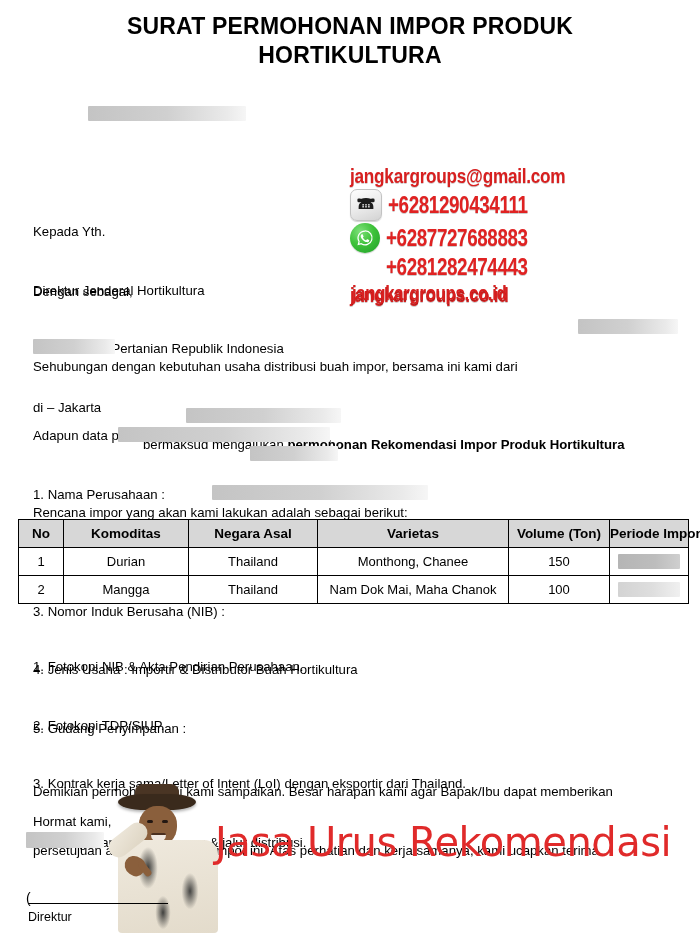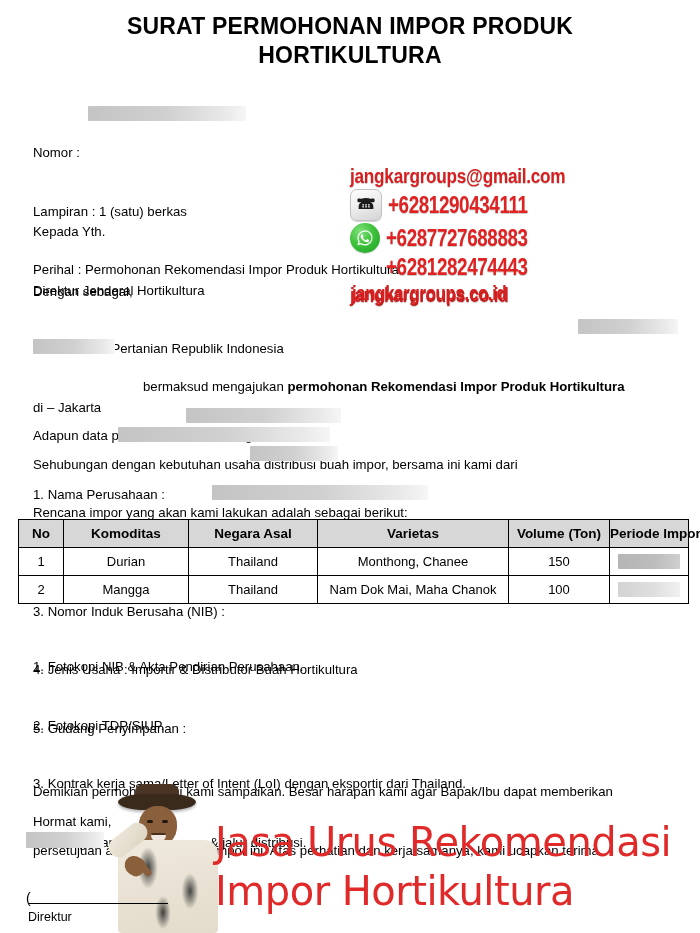--- a/index.html
+++ b/index.html
@@ -267,25 +267,20 @@
 </head>
 <body>
 
 <div id="page">
 
   <div class="doc-title">
     <div>SURAT PERMOHONAN IMPOR PRODUK</div>
     <div>HORTIKULTURA</div>
   </div>
 
-  <div class="tblock" style="left:33px; top:104px; width:420px;">
-    <div class="tline"><span>Nomor :</span></div>
-    <div class="tline">Lampiran : 1 (satu) berkas</div>
-    <div class="tline">Perihal : Permohonan Rekomendasi Impor Produk Hortikultura</div>
-  </div>
   <span class="redact-abs" style="left:88px; top:106px; width:158px; height:15px;"></span>
 
   <div class="tblock" style="left:33px; top:183px; width:340px;">
     <div class="tline">Kepada Yth.</div>
     <div class="tline">Direktur Jenderal Hortikultura</div>
     <div class="tline">Kementerian Pertanian Republik Indonesia</div>
     <div class="tline">di – Jakarta</div>
   </div>
 
   <div class="contact-block">
@@ -322,24 +317,24 @@
     <div class="contact-row" style="padding-left:36px;">
       <span class="contact-num">+6281282474443</span>
     </div>
     <div class="contact-site">jangkargroups.co.id</div>
   </div>
 
   <div class="tblock" style="left:33px; top:282px;">Dengan sebagai,</div>
   <div class="watermark-mid">jangkargroups.co.id</div>
 
   <div class="tblock" style="left:33px; top:318px; width:640px;">
+    <div class="tline"><span>Sehubungan dengan kebutuhan usaha distribusi buah impor, bersama ini kami dari</span></div>
     <div class="tline">
       <span style="display:inline-block;width:88px;"></span><span>bermaksud mengajukan </span><b>permohonan Rekomendasi Impor Produk Hortikultura</b>
     </div>
-    <div class="tline"><span>Sehubungan dengan kebutuhan usaha distribusi buah impor, bersama ini kami dari</span></div>
     <div class="tline">
       <b>(RIPH)</b><span> untuk komoditas </span><b>durian dan mangga</b><span> yang berasal dari Thailand.</span>
     </div>
   </div>
   <span class="redact-abs" style="left:578px; top:319px; width:100px; height:15px;"></span>
   <span class="redact-abs" style="left:33px; top:339px; width:82px; height:15px;"></span>
 
   <div class="tblock" style="left:33px; top:387px; width:620px;">
     <div class="tline">Adapun data perusahaan kami sebagai berikut:</div>
     <div class="tline">1. Nama Perusahaan :</div>
@@ -416,20 +411,19 @@
     <div class="p-body"></div>
     <div class="p-arm">
       <span class="p-hand">
           <span class="p-finger"></span>
         </span>
     </div>
   </div>
 
   <div class="overlay-big">
     <div>Jasa Urus Rekomendasi</div>
-    <div>Impor Hortikultura</div>
   </div>
 
   <div class="sig-paren">(</div>
   <div class="sig-line"></div>
   <div class="sig-role">Direktur</div>
 
 </div>
 
 </body></html>

